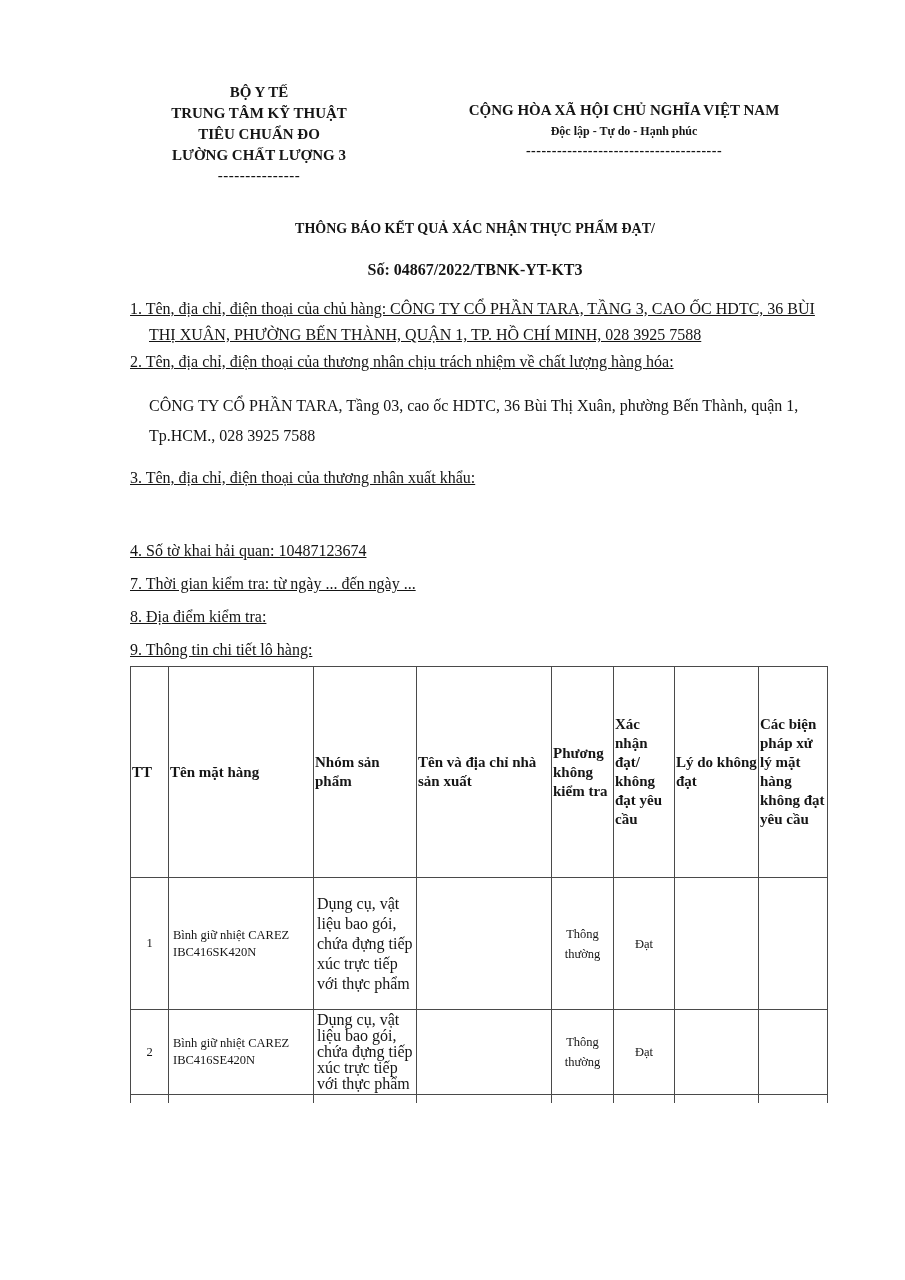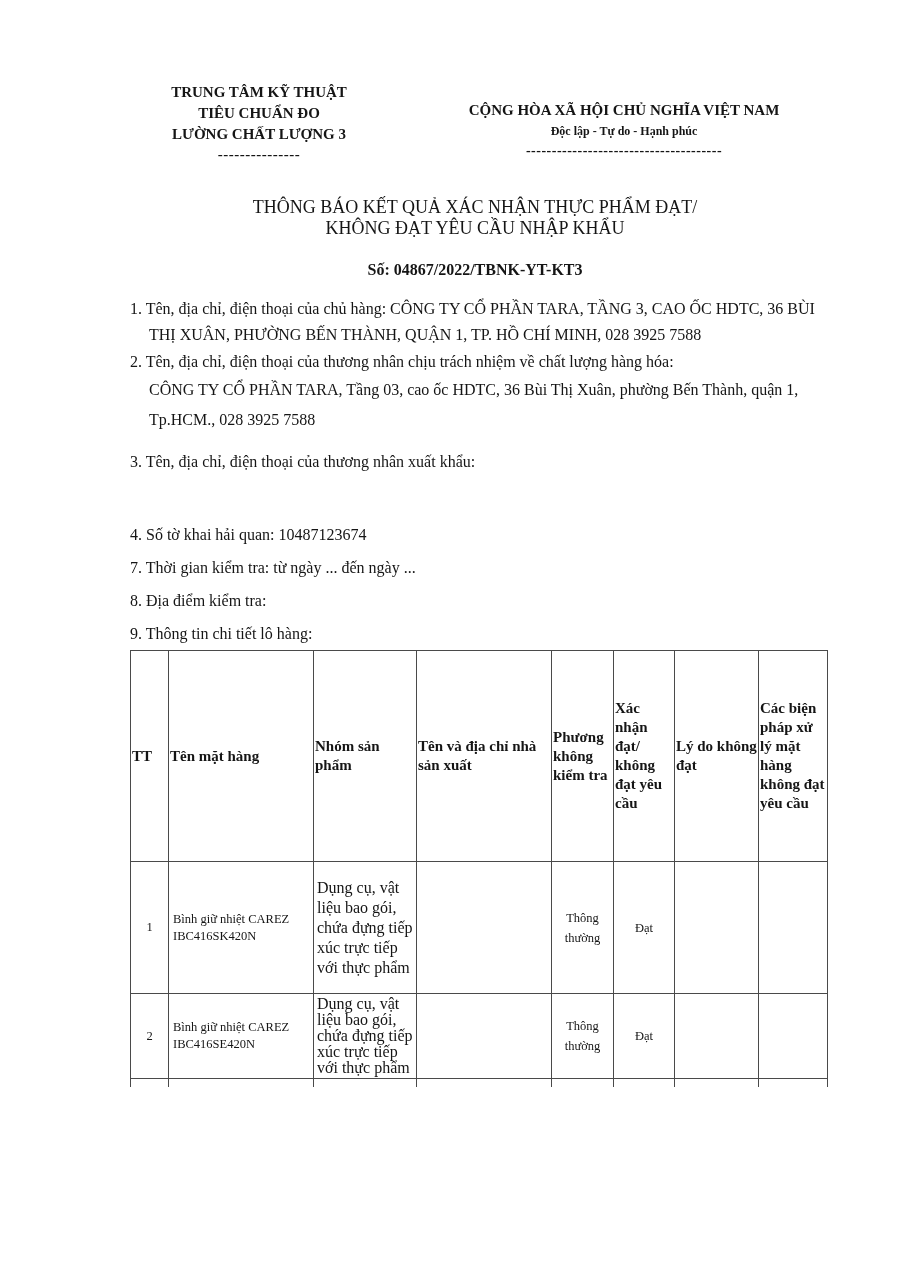--- a/index.html
+++ b/index.html
@@ -21,29 +21,29 @@
   .masthead { display: flex; justify-content: space-between; align-items: flex-start; }
   .mast-left { width: 258px; text-align: center; font-weight: bold; font-size: 15px; line-height: 21px; }
   .mast-left .sep { font-size: 15px; line-height: 18px; letter-spacing: 0.5px; }
   .mast-right { width: 392px; text-align: center; padding-top: 18px; }
   .mast-right .country { font-weight: bold; font-size: 15px; line-height: 20px; }
   .mast-right .motto { font-weight: bold; font-size: 12px; line-height: 23px; }
   .mast-right .sep { font-weight: bold; font-size: 14px; line-height: 15px; letter-spacing: 0.5px; }
 
   
   .title-block { text-align: center; margin-top: 34px; }
-  .title-line { font-weight: normal; font-size: 18px; line-height: 21px; }
+  .title-line { font-weight: bold; font-size: 14px; line-height: 21px; }
   .doc-number { text-align: center; font-weight: bold; font-size: 16px; line-height: 19px; margin-top: 21px; }
 
   
   .items { margin-top: 17px; font-size: 16px; line-height: 26px; }
-  .item { padding-left: 19px; text-indent: -19px; margin-bottom: 7px; }
+  .item { padding-left: 19px; text-indent: -19px; margin-bottom: 7px; text-decoration: underline; }
   .item.owner { margin-bottom: 1px; }
   .item.trader { margin-bottom: 0; }
-  .item-detail { padding-left: 19px; font-size: 16px; line-height: 30px; margin: 0 0 14px 0; }
+  .item-detail { padding-left: 19px; font-size: 16px; line-height: 30px; margin: 16px 0 14px 0; }
   .item.exporter { margin-bottom: 47px; }
   .item.shipment { margin-bottom: 2px; }
 
   
   table.goods { border-collapse: collapse; table-layout: fixed; width: 697px; margin-top: 3px; }
   table.goods th, table.goods td {
     border: 1px solid #4a4a4a;
     vertical-align: middle;
     overflow: visible;
   }
@@ -62,35 +62,35 @@
   tr.stub td { height: 8px; border-top: none; border-bottom: none; }
 </style>
 </head>
 <body>
 
 <div class="page">
   <div class="content">
 
     <div class="masthead">
       <div class="mast-left">
+        <div>BỘ Y TẾ</div>
         <div>TRUNG TÂM KỸ THUẬT</div>
         <div>TIÊU CHUẨN ĐO</div>
         <div>LƯỜNG CHẤT LƯỢNG 3</div>
         <div class="sep">---------------</div>
       </div>
       <div class="mast-right">
         <div class="country">CỘNG HÒA XÃ HỘI CHỦ NGHĨA VIỆT NAM</div>
         <div class="motto">Độc lập - Tự do - Hạnh phúc</div>
         <div class="sep">--------------------------------------</div>
       </div>
     </div>
 
     <div class="title-block">
       <div class="title-line">THÔNG BÁO KẾT QUẢ XÁC NHẬN THỰC PHẨM ĐẠT/</div>
-      <div class="title-line">KHÔNG ĐẠT YÊU CẦU NHẬP KHẨU</div>
     </div>
     <div class="doc-number">Số: 04867/2022/TBNK-YT-KT3</div>
 
     <div class="items">
       <div class="item owner">1. Tên, địa chỉ, điện thoại của chủ hàng: CÔNG TY CỔ PHẦN TARA, TẦNG 3, CAO ỐC HDTC, 36 BÙI THỊ XUÂN, PHƯỜNG BẾN THÀNH, QUẬN 1, TP. HỒ CHÍ MINH, 028 3925 7588</div>
       <div class="item trader">2. Tên, địa chỉ, điện thoại của thương nhân chịu trách nhiệm về chất lượng hàng hóa:</div>
       <div class="item-detail">CÔNG TY CỔ PHẦN TARA, Tầng 03, cao ốc HDTC, 36 Bùi Thị Xuân, phường Bến Thành, quận 1, Tp.HCM., 028 3925 7588</div>
       <div class="item exporter">3. Tên, địa chỉ, điện thoại của thương nhân xuất khẩu:</div>
       <div class="item">4. Số tờ khai hải quan: 10487123674</div>
       <div class="item">7. Thời gian kiểm tra: từ ngày ... đến ngày ...</div>

